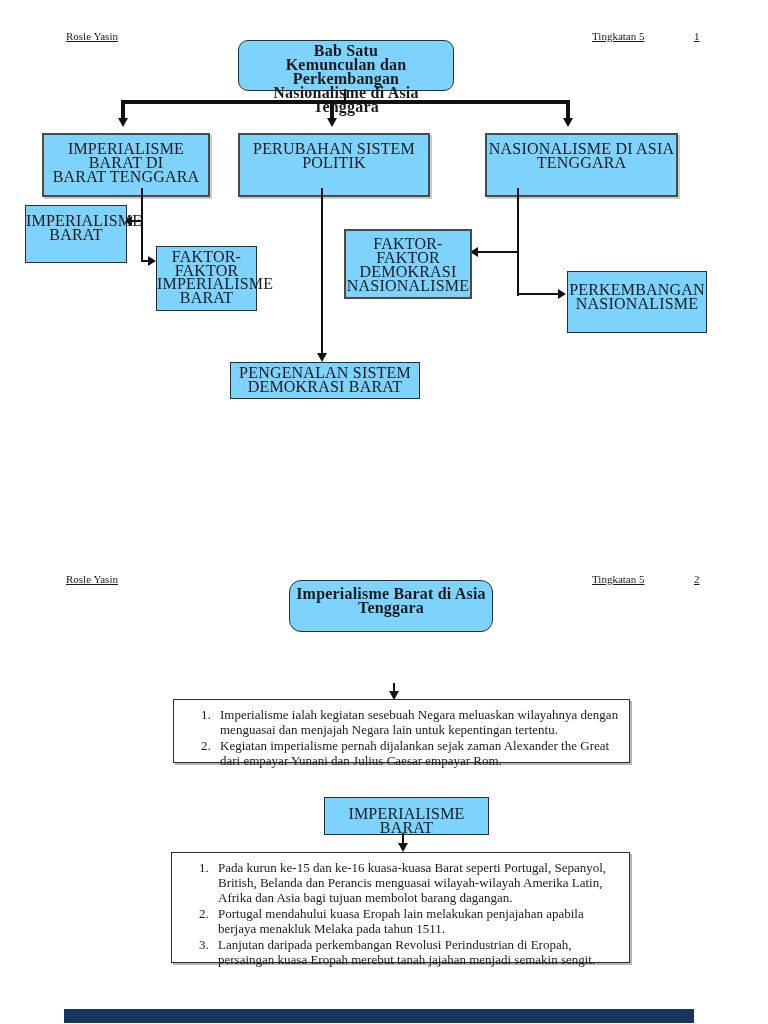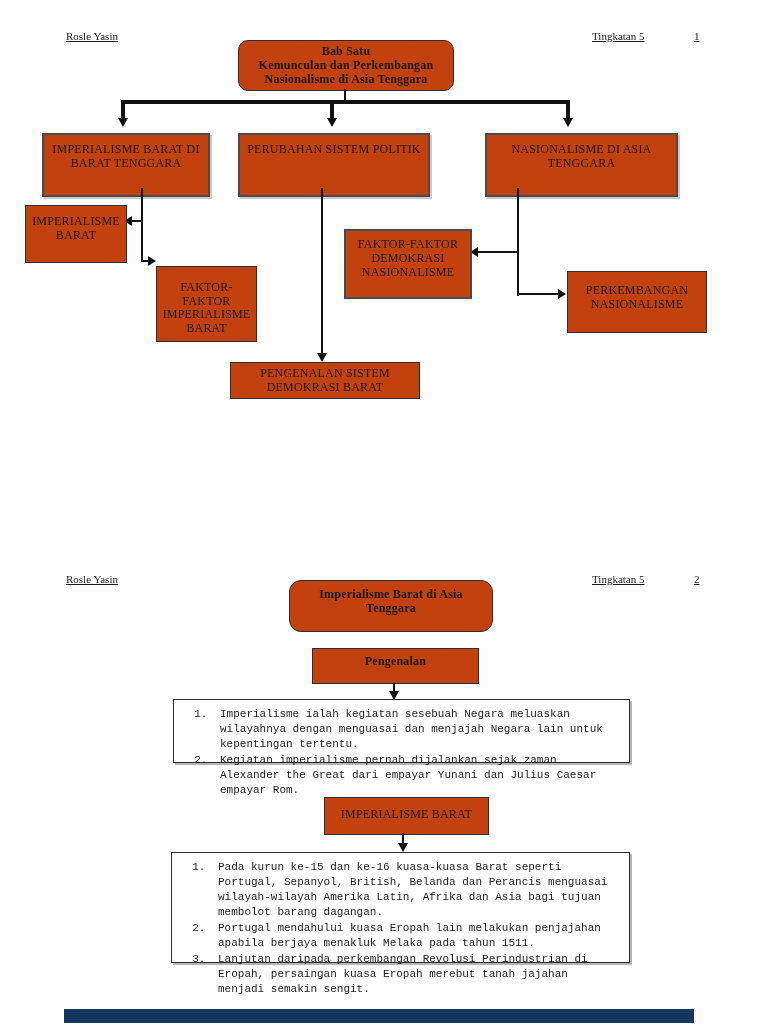--- a/index.html
+++ b/index.html
@@ -3,36 +3,36 @@
 <meta charset="utf-8">
 <style>
   html,body{margin:0;padding:0;background:#ffffff;}
   #canvas{
     position:relative;width:768px;height:1024px;background:#ffffff;overflow:hidden;
     font-family:"Liberation Serif","DejaVu Serif",serif;color:#1a1a1a;
   }
   .abs{position:absolute;text-decoration:underline;}
   .txt{font-size:11px;line-height:13px;white-space:nowrap;}
   .box{
-    position:absolute;border:1.7px solid #2e2e2e;background:#c2410c;
-    text-align:center;font-size:12px;line-height:14px;letter-spacing:.2px;
+    position:absolute;border:1.7px solid #2e2e2e;background:#7dd3fc;
+    text-align:center;font-size:16px;line-height:14px;letter-spacing:.2px;
   }
   .box .ln{display:block;}
   .rounded{border-radius:10px;font-weight:bold;}
   .thickline{position:absolute;background:#111;}
   .hline{position:absolute;height:2px;background:#111;}
   .vline{position:absolute;width:2px;background:#111;}
   .arr-down{position:absolute;width:0;height:0;border-left:5px solid transparent;border-right:5px solid transparent;border-top:9px solid #111;}
   .arr-left{position:absolute;width:0;height:0;border-top:5px solid transparent;border-bottom:5px solid transparent;border-right:8px solid #111;}
   .arr-right{position:absolute;width:0;height:0;border-top:5px solid transparent;border-bottom:5px solid transparent;border-left:8px solid #111;}
   .listbox{
     position:absolute;border:1.7px solid #2e2e2e;background:#fff;
     box-shadow:2px 2px 0 rgba(90,90,90,.45);
   }
-  .listbox ol{margin:7px 10px 0 0;padding-left:40px;font-size:11px;line-height:15px;font-family:Liberation Mono, monospace;}
+  .listbox ol{margin:7px 10px 0 0;padding-left:40px;font-size:13px;line-height:15px;}
   .listbox li{padding-left:6px;margin-bottom:1px;}
   .shadowed{box-shadow:2px 2px 0 rgba(120,120,120,.4);}
   .bold{font-weight:bold;}
 </style>
 </head>
 <body>
 
 <div id="canvas">
 
   <div class="abs txt" style="left:66px;top:30px;">Rosle Yasin</div>
@@ -68,21 +68,21 @@
 
   <div class="vline" style="left:141px;top:188px;height:74px;"></div>
   <div class="hline" style="left:131px;top:220px;width:10px;"></div>
   <div class="arr-left" style="left:124px;top:216px;"></div>
   <div class="box" style="left:25px;top:205px;width:100px;height:48px;padding-top:8px;">
     <span class="ln">IMPERIALISME</span>
     <span class="ln">BARAT</span>
   </div>
   <div class="hline" style="left:141px;top:260px;width:8px;"></div>
   <div class="arr-right" style="left:148px;top:256px;"></div>
-  <div class="box" style="left:156px;top:246px;width:99px;height:60px;padding-top:14px;line-height:13.5px;margin-top:20px;">
+  <div class="box" style="left:156px;top:246px;width:99px;height:60px;padding-top:3px;line-height:13.5px;">
     <span class="ln">FAKTOR-</span>
     <span class="ln">FAKTOR</span>
     <span class="ln">IMPERIALISME</span>
     <span class="ln">BARAT</span>
   </div>
 
   <div class="vline" style="left:321px;top:188px;height:166px;"></div>
   <div class="arr-down" style="left:317px;top:353px;"></div>
   <div class="box" style="left:230px;top:362px;width:188px;height:32px;padding-top:3px;">
     <span class="ln">PENGENALAN SISTEM</span>
@@ -107,23 +107,20 @@
 
   <div class="abs txt" style="left:66px;top:573px;">Rosle Yasin</div>
   <div class="abs txt" style="left:592px;top:573px;">Tingkatan 5</div>
   <div class="abs txt" style="left:694px;top:573px;">2</div>
 
   <div class="box rounded" style="left:289px;top:580px;width:202px;height:44px;border-radius:12px;padding-top:6px;">
     <span class="ln">Imperialisme Barat di Asia</span>
     <span class="ln">Tenggara</span>
   </div>
 
-  <div class="box bold" style="left:312px;top:648px;width:165px;height:29px;padding-top:5px;">
-    <span class="ln">Pengenalan</span>
-  </div>
   <div class="vline" style="left:393px;top:683px;height:9px;"></div>
   <div class="arr-down" style="left:389px;top:691px;"></div>
 
   <div class="listbox" style="left:173px;top:699px;width:455px;height:62px;">
     <ol>
       <li>Imperialisme ialah kegiatan sesebuah Negara meluaskan wilayahnya dengan menguasai dan menjajah Negara lain untuk kepentingan tertentu.</li>
       <li>Kegiatan imperialisme pernah dijalankan sejak zaman Alexander the Great dari empayar Yunani dan Julius Caesar empayar Rom.</li>
     </ol>
   </div>
 

